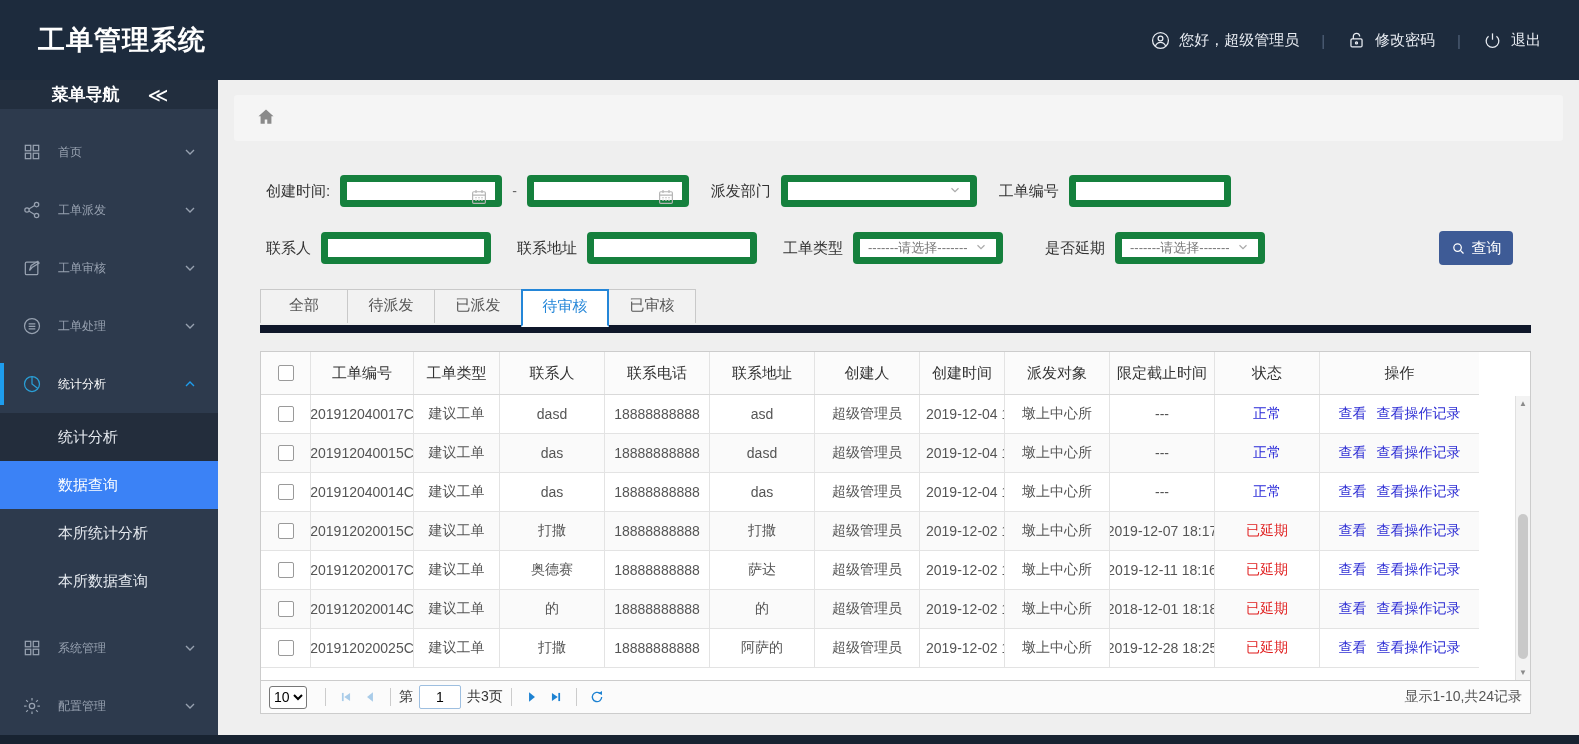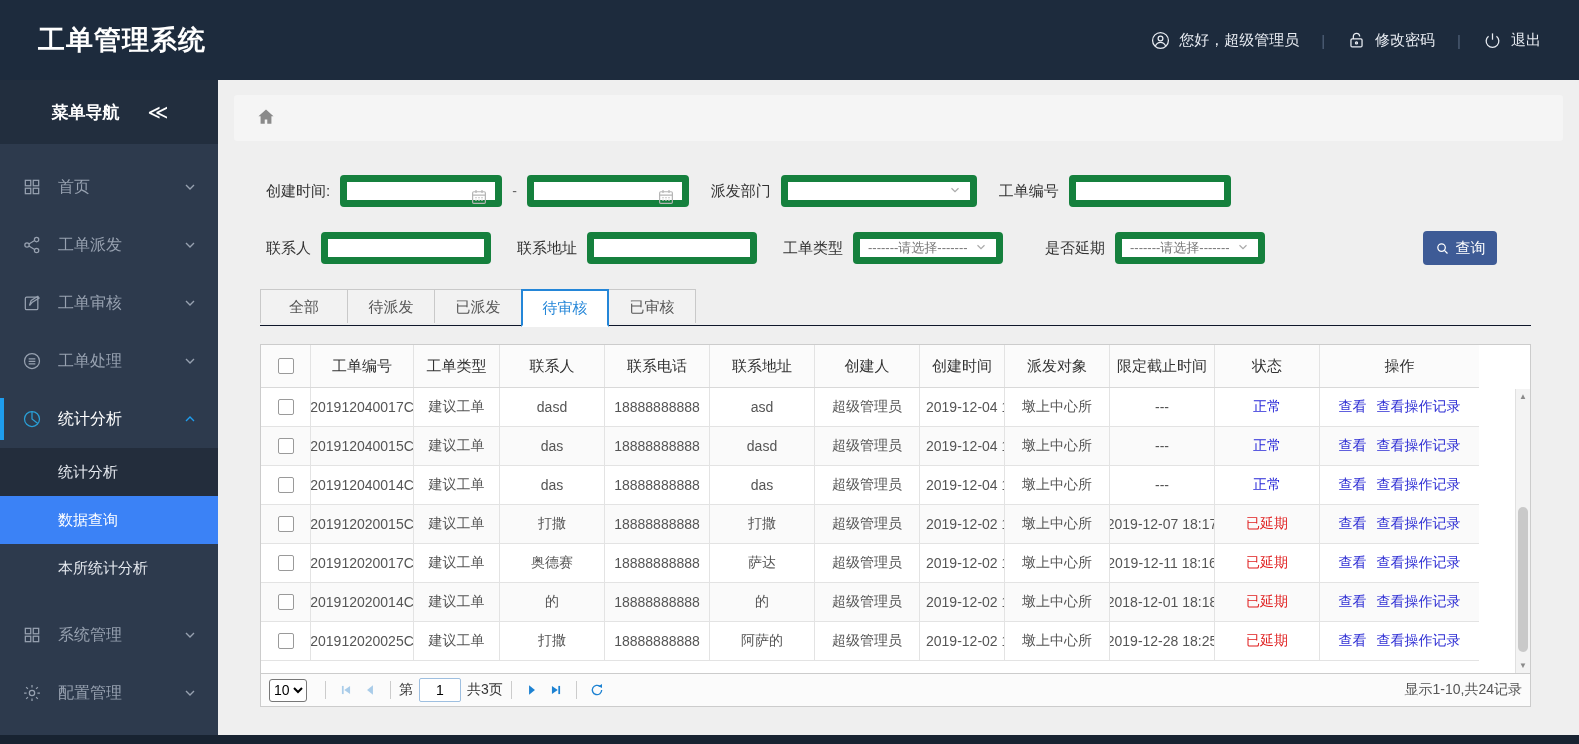--- a/index.html
+++ b/index.html
@@ -22,55 +22,55 @@
   .page-footer { height:9px; background:#182331; }
 
   
   .menu-head { height:64px; display:flex; align-items:center; justify-content:center; gap:28px; color:#fff; background:#222e3e; }
   .menu-head-title { font-size:17px; font-weight:bold; }
   .collapse-btn { color:#fff; font-size:20px; cursor:pointer; letter-spacing:-2px; }
   .menu-list { padding-top:14px; }
   .menu-item { height:58px; display:flex; align-items:center; padding:0 20px 0 22px; color:#97a1b0; cursor:pointer; position:relative; }
   .menu-item .mi-icon { width:20px; height:20px; margin-right:16px; flex:none; }
   .menu-item .mi-icon svg { width:100%; height:100%; stroke:#97a1b0; fill:none; stroke-width:1.5; }
-  .menu-item .mi-label { flex:1; font-size:16px; }
+  .menu-item .mi-label { flex:1; font-size:12px; }
   .menu-item .mi-caret { width:16px; height:16px; }
   .menu-item .mi-caret svg { width:100%; height:100%; stroke:#97a1b0; fill:none; stroke-width:2; }
   .menu-item.active { color:#fff; }
   .menu-item.active::before { content:""; position:absolute; left:0; top:8px; bottom:8px; width:4px; background:#1e9dee; }
   .menu-item.active .mi-icon svg { stroke:#2a9fd6; }
   .menu-item.active .mi-caret svg { stroke:#1e9dee; }
   .submenu { background:#2d3a4d; }
   .submenu-item { height:48px; line-height:48px; padding-left:58px; color:#e6eaf0; font-size:15px; cursor:pointer; }
   .submenu-item.first { background:#232d3c; }
   .submenu-item.selected { background:#3b82f6; color:#fff; }
   .menu-gap { height:14px; }
 
   
   .breadcrumb { margin:15px 16px 0 16px; height:46px; background:#f5f5f5; border-radius:3px; display:flex; align-items:center; padding:0 22px; }
   .home-icon svg { width:20px; height:20px; fill:#8a8a8a; }
 
   
-  .filters { padding:34px 16px 0 48px; }
+  .filters { padding:34px 0 0 48px; }
   .f-row { display:flex; align-items:center; margin-bottom:24px; }
   .f-label { color:#333; font-size:15px; margin-right:10px; white-space:nowrap; }
   .f-input, .f-date, .f-select { height:32px; background:#fff; border:7px solid #15803d; border-radius:4px; }
   .f-date { width:162px; position:relative; }
   .cal-icon { position:absolute; right:7px; top:6px; width:18px; height:18px; }
   .cal-icon svg { width:100%; height:100%; stroke:#b5b5b5; fill:none; stroke-width:1.6; }
   .dash { margin:0 10px; color:#666; }
   .f-select { width:150px; display:flex; align-items:center; justify-content:space-between; padding:0 8px; color:#777; font-size:13px; cursor:pointer; }
   .sel-caret svg { width:14px; height:14px; stroke:#aaa; fill:none; stroke-width:2; }
   .f-input { width:150px; }
   .f-input.wide { width:162px; }
   .query-btn { margin-left:auto; margin-right:66px; width:74px; height:34px; background:#3e5b96; border:none; border-radius:4px; color:#fff; font-size:15px; display:flex; align-items:center; justify-content:center; gap:6px; cursor:pointer; }
   .query-btn svg { width:15px; height:15px; stroke:#fff; fill:none; stroke-width:2; }
 
   
-  .tabs { margin:6px 48px 0 42px; display:flex; border-bottom:1px solid #0f172a; }
+  .tabs { margin:6px 48px 0 42px; display:flex; border-bottom:8px solid #0f172a;font-family:Liberation Mono, monospace; }
   .tab { width:88px; height:34px; line-height:33px; text-align:center; background:#f2f2f2; border:1px solid #c9c9c9; border-bottom:none; color:#555; font-size:15px; cursor:pointer; margin-right:-1px; }
   .tab.active { background:#fff; color:#2486d8; border:2px solid #2486d8; border-bottom:2px solid #fff; margin-bottom:-2px; height:38px; line-height:34px; position:relative; z-index:2; }
 
   
   .panel { margin:18px 48px 0 42px; background:#fff; border:1px solid #ccc; position:relative; }
   .grid { width:1218px; }
   .t-header { display:flex; background:#fbfbfb; border-bottom:1px solid #d9d9d9; height:43px; align-items:center; font-size:15px; color:#333; }
   .t-body { height:285px; overflow:hidden; }
   .t-row { display:flex; height:39px; align-items:center; font-size:14px; color:#555; border-bottom:1px solid #e3e3e3; background:#fff; }
   .t-row:nth-child(even) { background:#fafafa; }
@@ -200,20 +200,21 @@
             </svg></span>
         <span class="mi-label">统计分析</span>
         <span class="mi-caret"><svg viewBox="0 0 24 24">
               <polyline points="6,15 12,9 18,15"></polyline>
             </svg></span>
       </div>
       <div class="submenu">
         <div class="submenu-item first">统计分析</div>
         <div class="submenu-item selected">数据查询</div>
         <div class="submenu-item">本所统计分析</div>
+        <div class="submenu-item">本所数据查询</div>
       </div>
       <div class="menu-gap"></div>
       <div class="menu-item">
         <span class="mi-icon"><svg viewBox="0 0 24 24">
               <rect x="4" y="4" width="6.5" height="6.5"></rect>
               <rect x="13.5" y="4" width="6.5" height="6.5"></rect>
               <rect x="4" y="13.5" width="6.5" height="6.5"></rect>
               <rect x="13.5" y="13.5" width="6.5" height="6.5"></rect>
             </svg></span>
         <span class="mi-label">系统管理</span>

